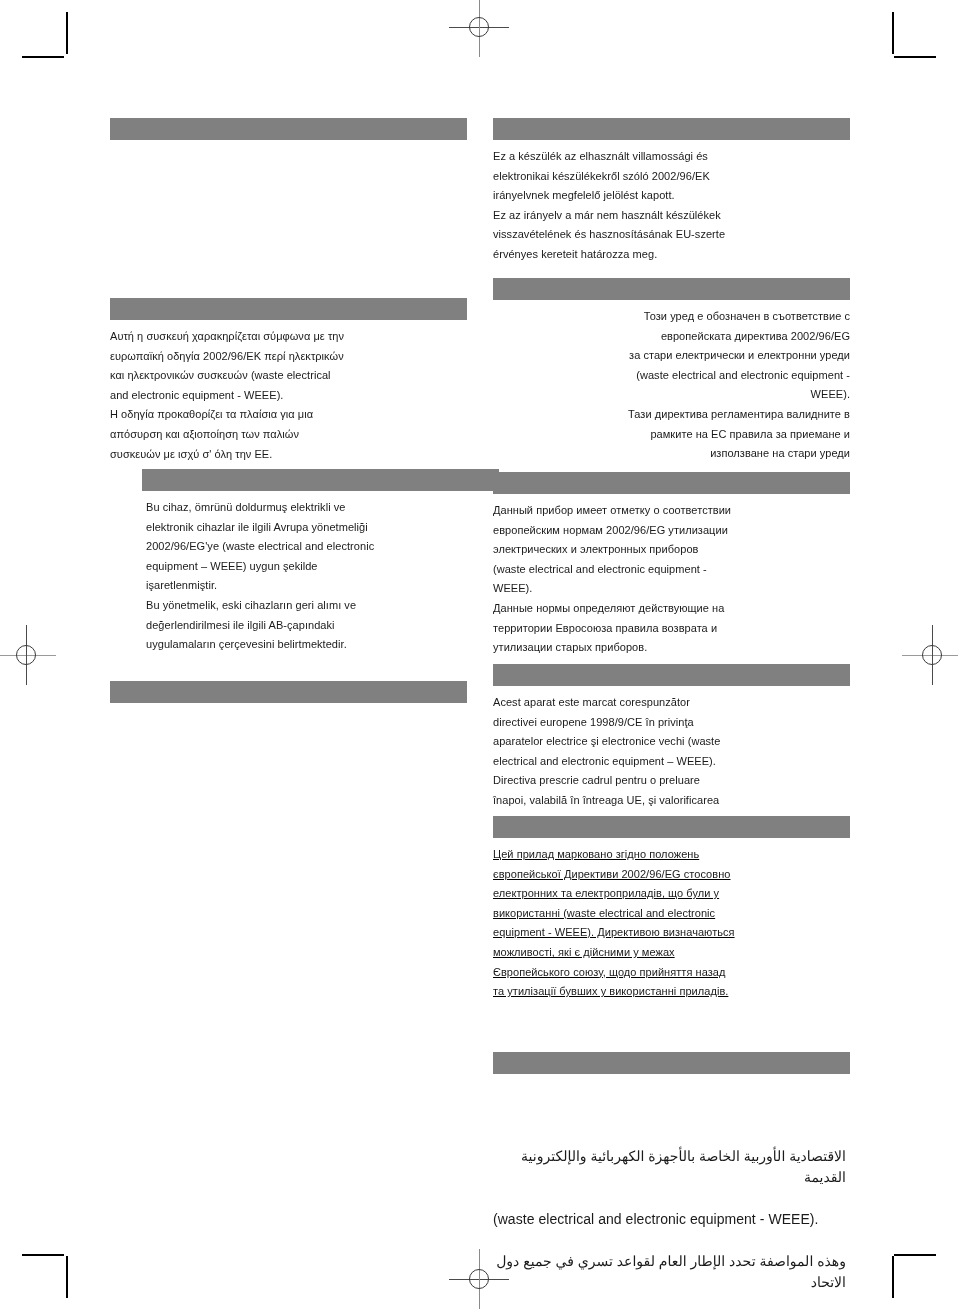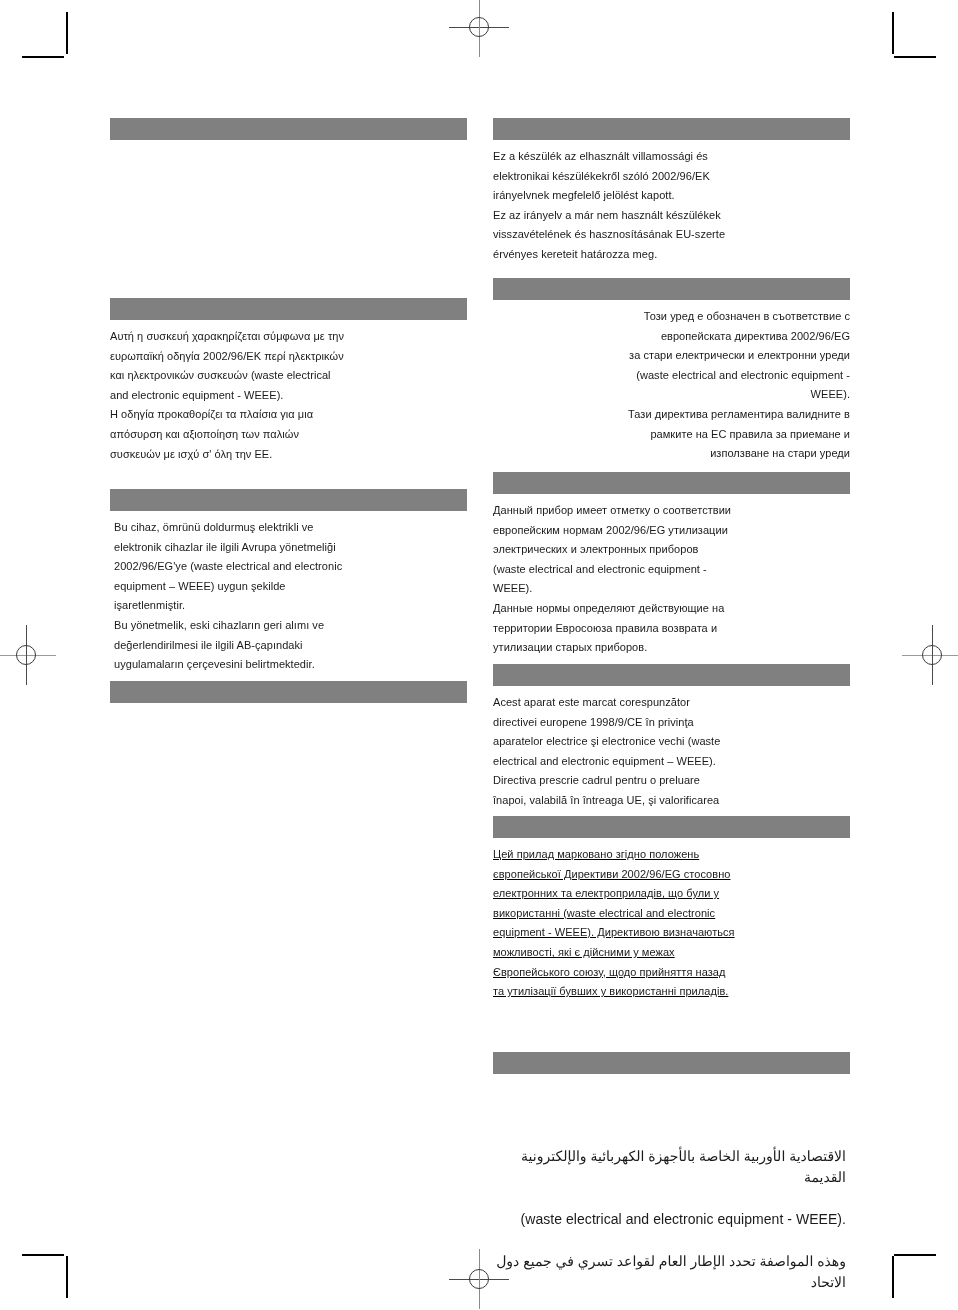--- a/index.html
+++ b/index.html
@@ -104,21 +104,21 @@
     text-align: right;
     font-size: 14px;
     line-height: 21px;
     padding-top: 9px;
     padding-right: 4px;
   }
   .lang-text.rtl .ltr-line {
     direction: ltr;
     unicode-bidi: embed;
     display: block;
-    text-align: right;
+    text-align: left;
   }
 </style>
 </head>
 <body>
 
 <div id="page">
 
   <div class="column" id="col-left">
 
     <div class="lang-block" style="top:118px;">
@@ -130,21 +130,21 @@
       <div class="lang-bar"></div>
       <p class="lang-text">Αυτή η συσκευή χαρακηρίζεται σύμφωνα με την
 ευρωπαϊκή οδηγία 2002/96/ΕΚ περί ηλεκτρικών
 και ηλεκτρονικών συσκευών (waste electrical
 and electronic equipment - WEEE).
 Η οδηγία προκαθορίζει τα πλαίσια για μια
 απόσυρση  και αξιοποίηση των παλιών
 συσκευών με ισχύ σ' όλη την ΕΕ.</p>
     </div>
 
-    <div class="lang-block" style="top:489px;">
+    <div class="lang-block" style="top:469px;margin-left:32px;">
       <div class="lang-bar"></div>
       <p class="lang-text indent-1">Bu cihaz, ömrünü doldurmuş elektrikli ve
 elektronik cihazlar ile ilgili Avrupa yönetmeliği
 2002/96/EG'ye (waste electrical and electronic
 equipment – WEEE) uygun şekilde
 işaretlenmiştir.
 Bu yönetmelik, eski cihazların geri alımı ve
 değerlendirilmesi ile ilgili AB-çapındaki
 uygulamaların çerçevesini belirtmektedir.</p>
     </div>

